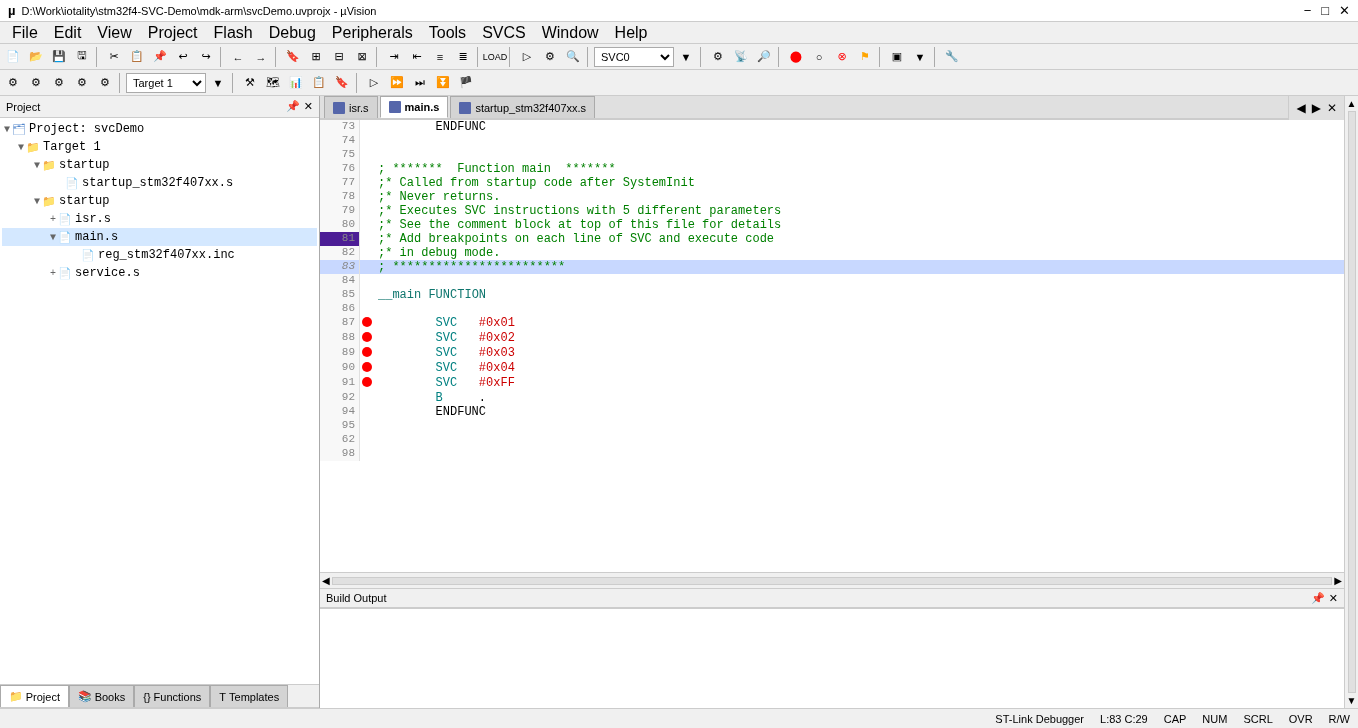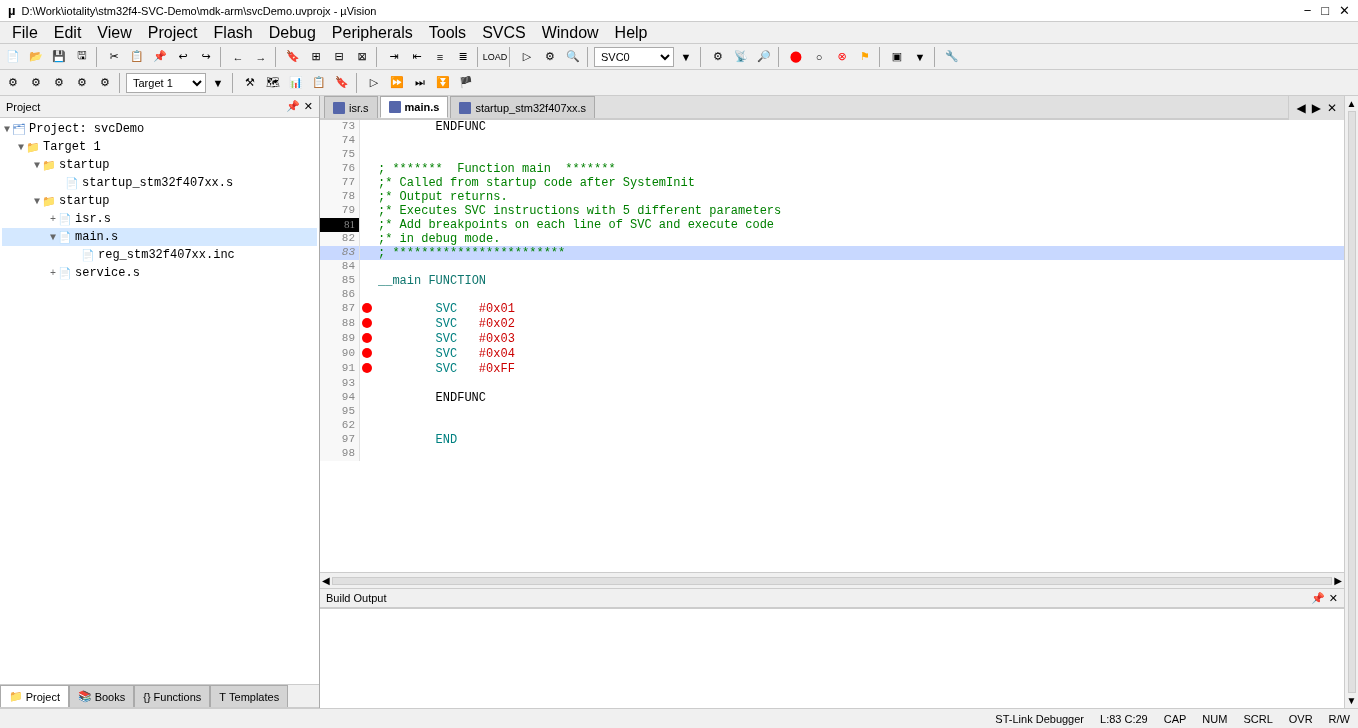--- a/index.html
+++ b/index.html
@@ -300,32 +300,37 @@
 
           <div class="code-line" style="display:table-row;">
             <span class="line-num" style="display:table-cell;width:36px;text-align:right;padding:0 4px 0 0;color:#888;background:#f8f8f8;border-right:1px solid #e0e0e0;font-size:11px;vertical-align:top;">77</span>
             <span class="line-bp" style="display:table-cell;width:14px;"></span>
             <span class="line-code" style="display:table-cell;padding:0 4px;white-space:pre;color:#008000;">;* Called from startup code after SystemInit</span>
           </div>
 
           <div class="code-line" style="display:table-row;">
             <span class="line-num" style="display:table-cell;width:36px;text-align:right;padding:0 4px 0 0;color:#888;background:#f8f8f8;border-right:1px solid #e0e0e0;font-size:11px;vertical-align:top;">78</span>
             <span class="line-bp" style="display:table-cell;width:14px;"></span>
-            <span class="line-code" style="display:table-cell;padding:0 4px;white-space:pre;color:#008000;">;* Output returns.</span>
+            <span class="line-code" style="display:table-cell;padding:0 4px;white-space:pre;color:#008000;">;* Never returns.</span>
           </div>
 
           <div class="code-line" style="display:table-row;">
             <span class="line-num" style="display:table-cell;width:36px;text-align:right;padding:0 4px 0 0;color:#888;background:#f8f8f8;border-right:1px solid #e0e0e0;font-size:11px;vertical-align:top;">79</span>
             <span class="line-bp" style="display:table-cell;width:14px;"></span>
             <span class="line-code" style="display:table-cell;padding:0 4px;white-space:pre;color:#008000;">;* Executes SVC instructions with 5 different parameters</span>
           </div>
 
-
-          <div class="code-line" style="display:table-row;">
-            <span class="line-num" style="display:table-cell;width:36px;text-align:right;padding:0 4px 0 0;color:#888;background:#000000;border-right:1px solid #e0e0e0;font-size:11px;vertical-align:top;font-family:Liberation Serif, serif;">81</span>
+          <div class="code-line" style="display:table-row;">
+            <span class="line-num" style="display:table-cell;width:36px;text-align:right;padding:0 4px 0 0;color:#888;background:#f8f8f8;border-right:1px solid #e0e0e0;font-size:11px;vertical-align:top;">80</span>
+            <span class="line-bp" style="display:table-cell;width:14px;"></span>
+            <span class="line-code" style="display:table-cell;padding:0 4px;white-space:pre;color:#008000;">;* See the comment block at top of this file for details</span>
+          </div>
+
+          <div class="code-line" style="display:table-row;">
+            <span class="line-num" style="display:table-cell;width:36px;text-align:right;padding:0 4px 0 0;color:#888;background:#4c1d95;border-right:1px solid #e0e0e0;font-size:11px;vertical-align:top;">81</span>
             <span class="line-bp" style="display:table-cell;width:14px;"></span>
             <span class="line-code" style="display:table-cell;padding:0 4px;white-space:pre;color:#008000;">;* Add breakpoints on each line of SVC and execute code</span>
           </div>
 
           <div class="code-line" style="display:table-row;">
             <span class="line-num" style="display:table-cell;width:36px;text-align:right;padding:0 4px 0 0;color:#888;background:#f8f8f8;border-right:1px solid #e0e0e0;font-size:11px;vertical-align:top;">82</span>
             <span class="line-bp" style="display:table-cell;width:14px;"></span>
             <span class="line-code" style="display:table-cell;padding:0 4px;white-space:pre;color:#008000;">;* in debug mode.</span>
           </div>
 
@@ -376,50 +381,45 @@
             <span class="line-bp" style="display:table-cell;width:14px;text-align:center;vertical-align:top;cursor:pointer;"><span style="width:10px;height:10px;border-radius:50%;background:red;display:inline-block;margin-top:1px;"></span></span>
             <span class="line-code" style="display:table-cell;padding:0 4px;white-space:pre;">        <span style="color:#008080;">SVC</span>   <span style="color:#cc0000;">#0x04</span></span>
           </div>
 
           <div class="code-line" style="display:table-row;">
             <span class="line-num" style="display:table-cell;width:36px;text-align:right;padding:0 4px 0 0;color:#888;background:#f8f8f8;border-right:1px solid #e0e0e0;font-size:11px;vertical-align:top;margin-top:8px;">91</span>
             <span class="line-bp" style="display:table-cell;width:14px;text-align:center;vertical-align:top;cursor:pointer;"><span style="width:10px;height:10px;border-radius:50%;background:red;display:inline-block;margin-top:1px;"></span></span>
             <span class="line-code" style="display:table-cell;padding:0 4px;white-space:pre;">        <span style="color:#008080;">SVC</span>   <span style="color:#cc0000;">#0xFF</span></span>
           </div>
 
-
-          <div class="code-line" style="display:table-row;">
-            <span class="line-num" style="display:table-cell;width:36px;text-align:right;padding:0 4px 0 0;color:#888;background:#f8f8f8;border-right:1px solid #e0e0e0;font-size:11px;vertical-align:top;">93</span>
-            <span class="line-bp" style="display:table-cell;width:14px;"></span>
-            <span class="line-code" style="display:table-cell;padding:0 4px;white-space:pre;"> </span>
-          </div>
+          <div class="code-line" style="display:table-row;">
+            <span class="line-num" style="display:table-cell;width:36px;text-align:right;padding:0 4px 0 0;color:#888;background:#f8f8f8;border-right:1px solid #e0e0e0;font-size:11px;vertical-align:top;">92</span>
+            <span class="line-bp" style="display:table-cell;width:14px;"></span>
+            <span class="line-code" style="display:table-cell;padding:0 4px;white-space:pre;">        <span style="color:#008080;">B</span>     .</span>
+          </div>
+
 
           <div class="code-line" style="display:table-row;">
             <span class="line-num" style="display:table-cell;width:36px;text-align:right;padding:0 4px 0 0;color:#888;background:#f8f8f8;border-right:1px solid #e0e0e0;font-size:11px;vertical-align:top;">94</span>
             <span class="line-bp" style="display:table-cell;width:14px;"></span>
             <span class="line-code" style="display:table-cell;padding:0 4px;white-space:pre;">        ENDFUNC</span>
           </div>
 
           <div class="code-line" style="display:table-row;">
             <span class="line-num" style="display:table-cell;width:36px;text-align:right;padding:0 4px 0 0;color:#888;background:#f8f8f8;border-right:1px solid #e0e0e0;font-size:11px;vertical-align:top;">95</span>
             <span class="line-bp" style="display:table-cell;width:14px;"></span>
             <span class="line-code" style="display:table-cell;padding:0 4px;white-space:pre;"> </span>
           </div>
 
           <div class="code-line" style="display:table-row;">
             <span class="line-num" style="display:table-cell;width:36px;text-align:right;padding:0 4px 0 0;color:#888;background:#f8f8f8;border-right:1px solid #e0e0e0;font-size:11px;vertical-align:top;">62</span>
             <span class="line-bp" style="display:table-cell;width:14px;"></span>
             <span class="line-code" style="display:table-cell;padding:0 4px;white-space:pre;"> </span>
           </div>
 
-          <div class="code-line" style="display:table-row;">
-            <span class="line-num" style="display:table-cell;width:36px;text-align:right;padding:0 4px 0 0;color:#888;background:#f8f8f8;border-right:1px solid #e0e0e0;font-size:11px;vertical-align:top;">97</span>
-            <span class="line-bp" style="display:table-cell;width:14px;"></span>
-            <span class="line-code" style="display:table-cell;padding:0 4px;white-space:pre;">        <span style="color:#008080;">END</span></span>
-          </div>
 
           <div class="code-line" style="display:table-row;">
             <span class="line-num" style="display:table-cell;width:36px;text-align:right;padding:0 4px 0 0;color:#888;background:#f8f8f8;border-right:1px solid #e0e0e0;font-size:11px;vertical-align:top;">98</span>
             <span class="line-bp" style="display:table-cell;width:14px;"></span>
             <span class="line-code" style="display:table-cell;padding:0 4px;white-space:pre;"> </span>
           </div>
         </div>
       </div>
 
       <div id="hscroll-area" style="height:16px;background:#f0f0f0;border-top:1px solid #ccc;display:flex;align-items:center;padding:0 2px;">

